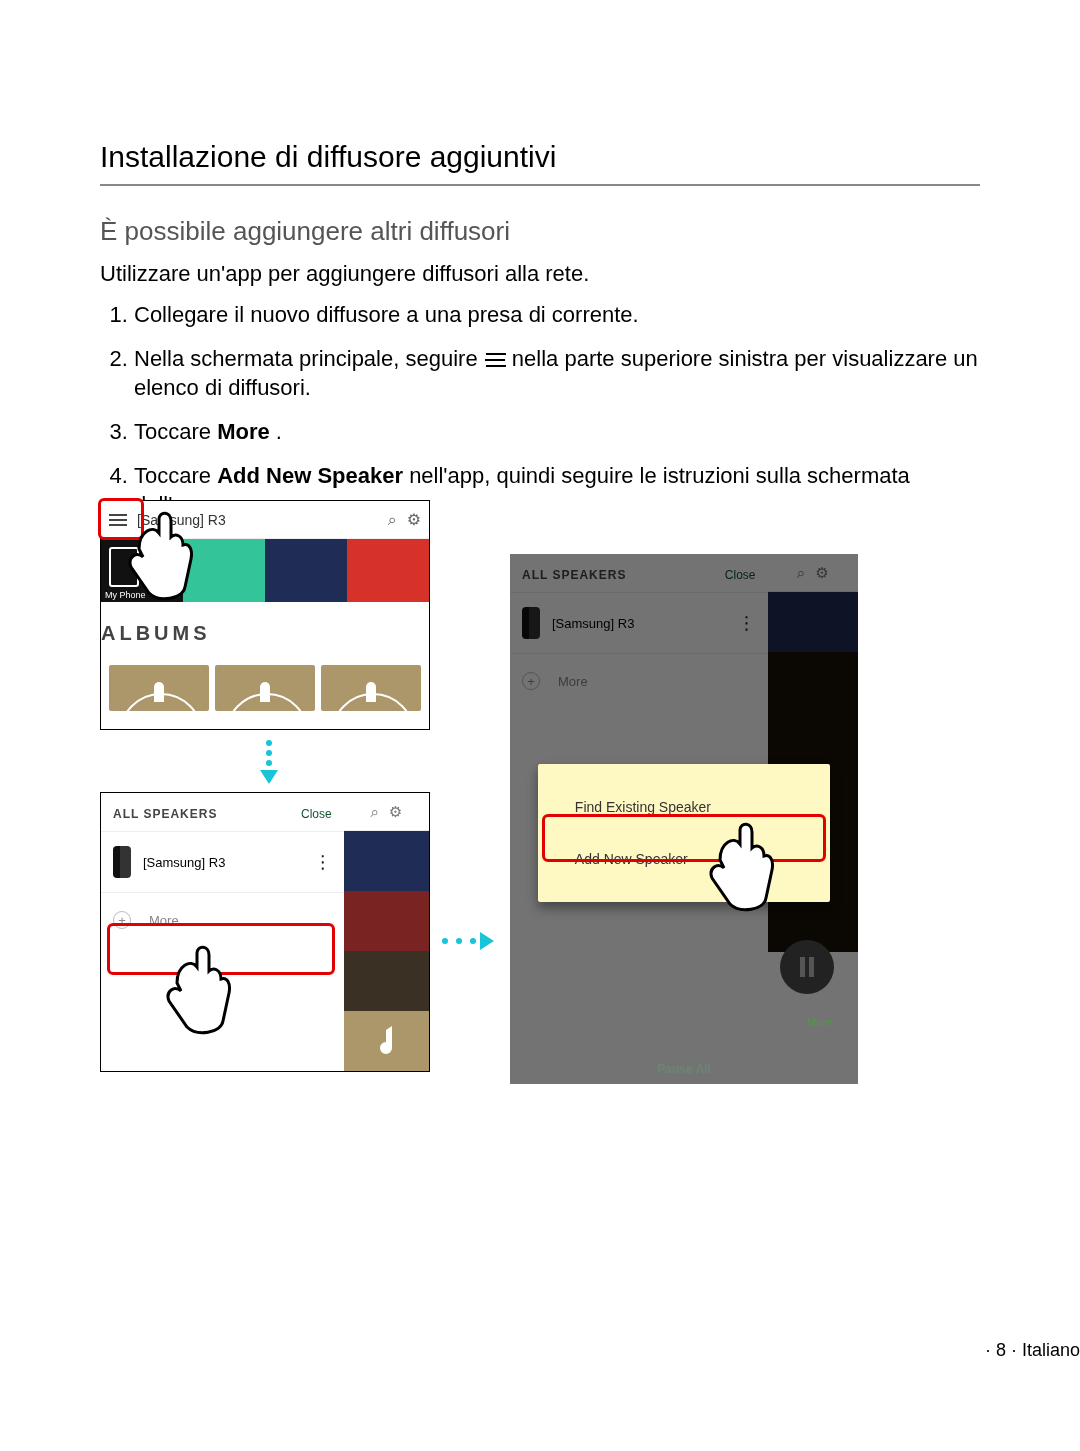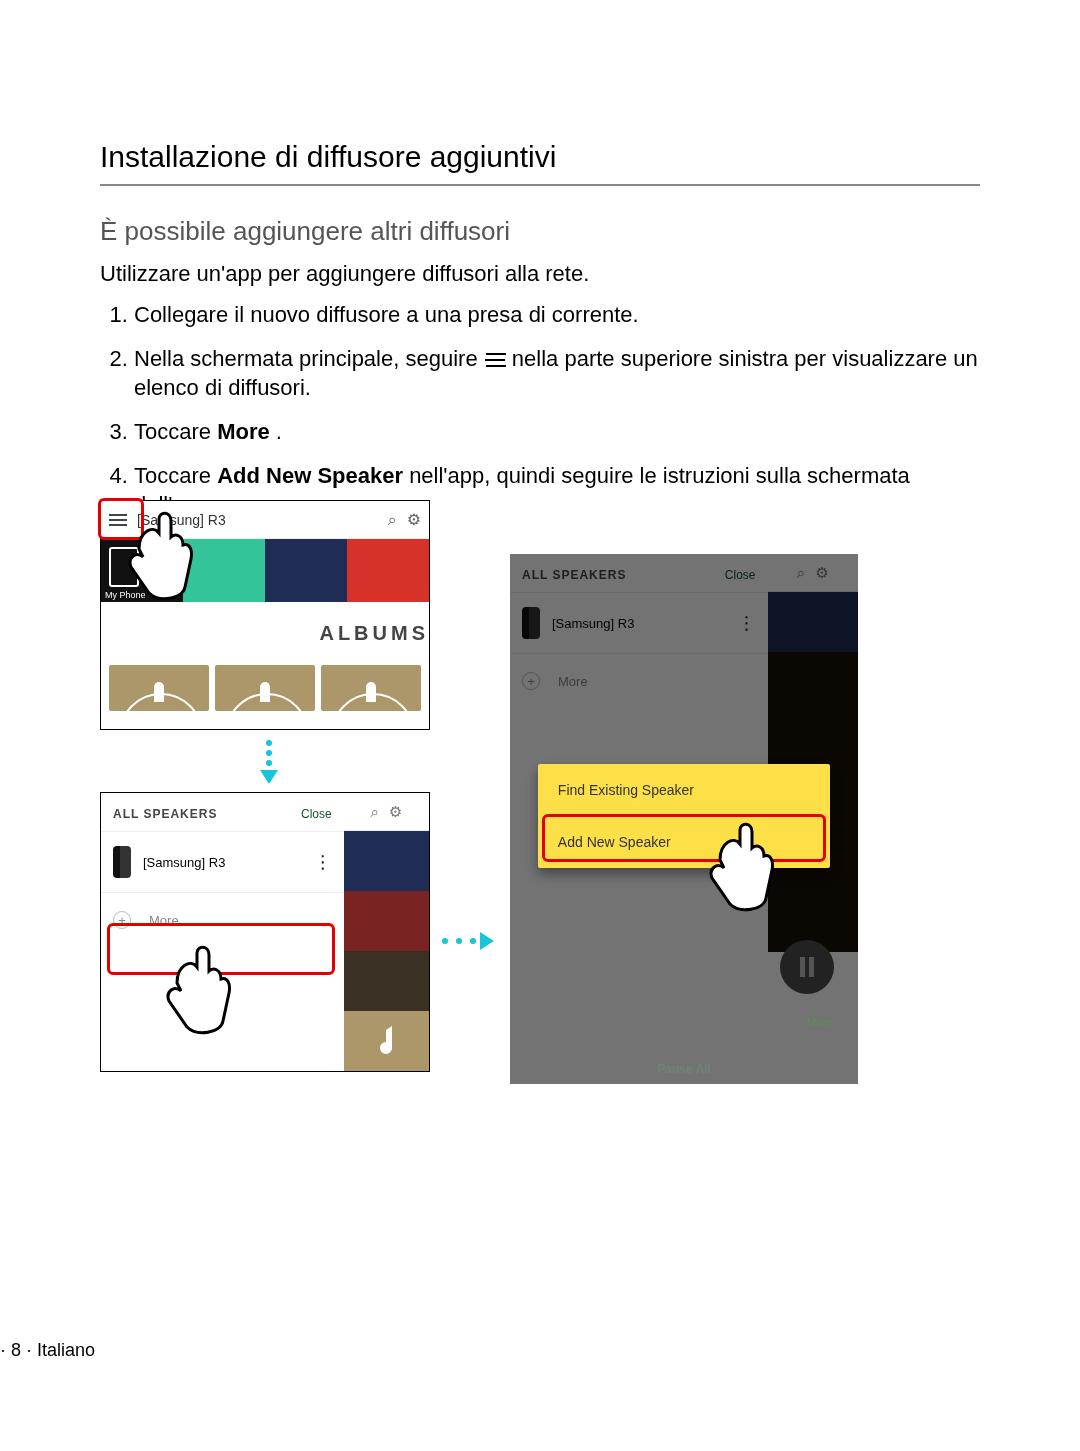--- a/index.html
+++ b/index.html
@@ -100,21 +100,21 @@
   .tile.myphone::after {
     content: ""; position: absolute; left: 8px; top: 8px;
     width: 26px; height: 36px; border: 2px solid #fff; border-radius: 3px;
   }
   .tile.myphone-label { position: absolute; bottom: 2px; left: 4px; color: #fff; font-size: 9px; }
   .tile.green { background: #34c49a; }
   .tile.navy  { background: #1f2d56; }
   .tile.red   { background: #d7322a; }
 
   .albums-hdr {
-    text-align: right; letter-spacing: 4px; color: #444;
+    text-align: left; letter-spacing: 4px; color: #444;
     font-size: 20px; font-weight: 600; padding: 20px 0;
   }
   .album-row { display: flex; gap: 6px; padding: 0 8px; }
   .album { flex: 1; height: 46px; background: #ac976a; border-radius: 2px; position: relative; overflow: hidden; }
   .album::after {
     content: ""; position: absolute; left: 50%; top: 60%;
     width: 80px; height: 80px; margin-left: -40px;
     border: 2px solid #fff; border-radius: 50%;
   }
   .album::before {
@@ -156,21 +156,21 @@
   .strip-a { height: 60px; background: #1f2d56; }
   .strip-b { height: 60px; background: #7a2323; }
   .strip-c { height: 60px; background: #3a3024; }
   .strip-d { height: 60px; background: #ac976a; display:flex;align-items:center;justify-content:center;}
   .note-icon { width: 28px; height: 34px; }
 
   
   .dim { position: absolute; inset: 0; background: rgba(0,0,0,.55); }
   .popup {
     position: absolute; left: 8%; right: 8%; top: 210px;
-    background: #fde047; border-radius: 2px; padding: 0;
+    background: #fef9c3; border-radius: 2px; padding: 17px;
     box-shadow: 0 6px 12px rgba(0,0,0,.4);
   }
   .popup-item { padding: 18px 20px; font-size: 14px; color: #333; }
   .popup-item + .popup-item { border-top: 0; }
 
   .pause-btn {
     position: absolute; right: 24px; bottom: 90px;
     width: 54px; height: 54px; border-radius: 50%;
     background: #222; display:flex;align-items:center;justify-content:center;gap:4px;
   }
@@ -197,21 +197,21 @@
   .arrow-right .head {
     width: 0; height: 0;
     border-top: 9px solid transparent;
     border-bottom: 9px solid transparent;
     border-left: 14px solid #17c4d8;
   }
 
   
   .footer {
     position: absolute; left: 0; right: 0; bottom: 90px;
-    text-align: left; font-size: 18px; color: #000; margin-top: 11px;
+    text-align: right; font-size: 18px; color: #000; margin-top: 11px;
   }
 
 </style>
 </head>
 <body>
 
 <h1 class="title">Installazione di diffusore aggiuntivi</h1>
 <h2 class="subtitle">È possibile aggiungere altri diffusori</h2>
 <p class="intro">Utilizzare un'app per aggiungere diffusori alla rete.</p>
 

